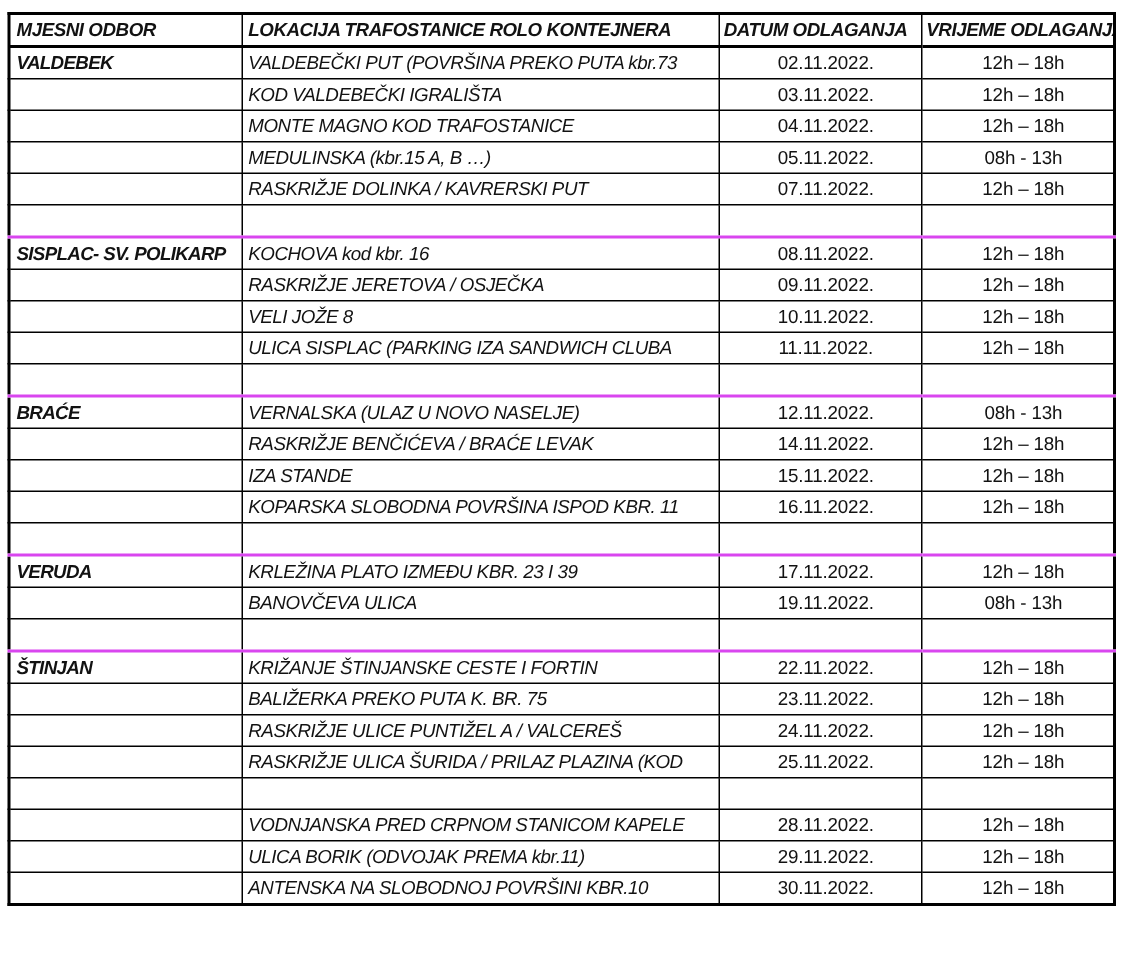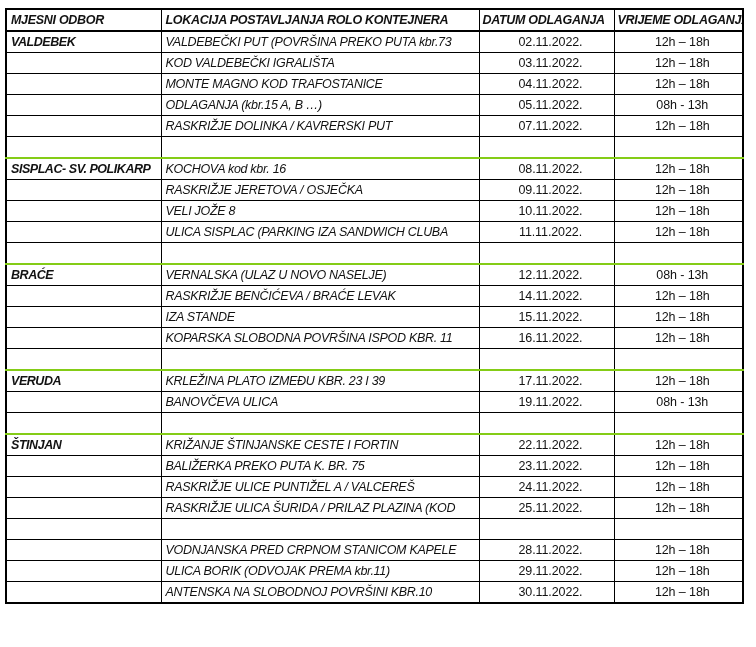--- a/index.html
+++ b/index.html
@@ -56,37 +56,37 @@
     letter-spacing: -0.45px;
   }
   td.location-cell {
     font-style: italic;
   }
   td.date-cell, td.time-cell {
     text-align: center;
     letter-spacing: -0.1px;
     padding-left: 12px;
   }
-  tr.section-start td { border-top: 2px solid #84cc16; margin-top: 40px; }
+  tr.section-start td { border-top: 2px solid #d946ef; margin-top: 40px; }
 </style>
 </head>
 <body>
 
 <div class="page">
   <table class="schedule">
     <colgroup>
       <col class="c-odbor">
       <col class="c-lokacija">
       <col class="c-datum">
       <col class="c-vrijeme">
     </colgroup>
     <thead>
       <tr>
         <th>MJESNI ODBOR</th>
-        <th>LOKACIJA POSTAVLJANJA ROLO KONTEJNERA</th>
+        <th>LOKACIJA TRAFOSTANICE ROLO KONTEJNERA</th>
         <th class="center">DATUM ODLAGANJA</th>
         <th class="center">VRIJEME ODLAGANJA</th>
       </tr>
     </thead>
     <tbody>
         <tr class="section-start">
           <td class="name-cell">VALDEBEK</td>
           <td class="location-cell">VALDEBEČKI PUT (POVRŠINA PREKO PUTA kbr.73</td>
           <td class="date-cell">02.11.2022.</td>
           <td class="time-cell">12h – 18h</td>
@@ -98,21 +98,21 @@
           <td class="time-cell">12h – 18h</td>
         </tr>
         <tr>
           <td class="name-cell"></td>
           <td class="location-cell">MONTE MAGNO KOD TRAFOSTANICE</td>
           <td class="date-cell">04.11.2022.</td>
           <td class="time-cell">12h – 18h</td>
         </tr>
         <tr>
           <td class="name-cell"></td>
-          <td class="location-cell">ODLAGANJA (kbr.15 A, B …)</td>
+          <td class="location-cell">MEDULINSKA (kbr.15 A, B …)</td>
           <td class="date-cell">05.11.2022.</td>
           <td class="time-cell">08h - 13h</td>
         </tr>
         <tr>
           <td class="name-cell"></td>
           <td class="location-cell">RASKRIŽJE DOLINKA / KAVRERSKI PUT</td>
           <td class="date-cell">07.11.2022.</td>
           <td class="time-cell">12h – 18h</td>
         </tr>
         <tr>

